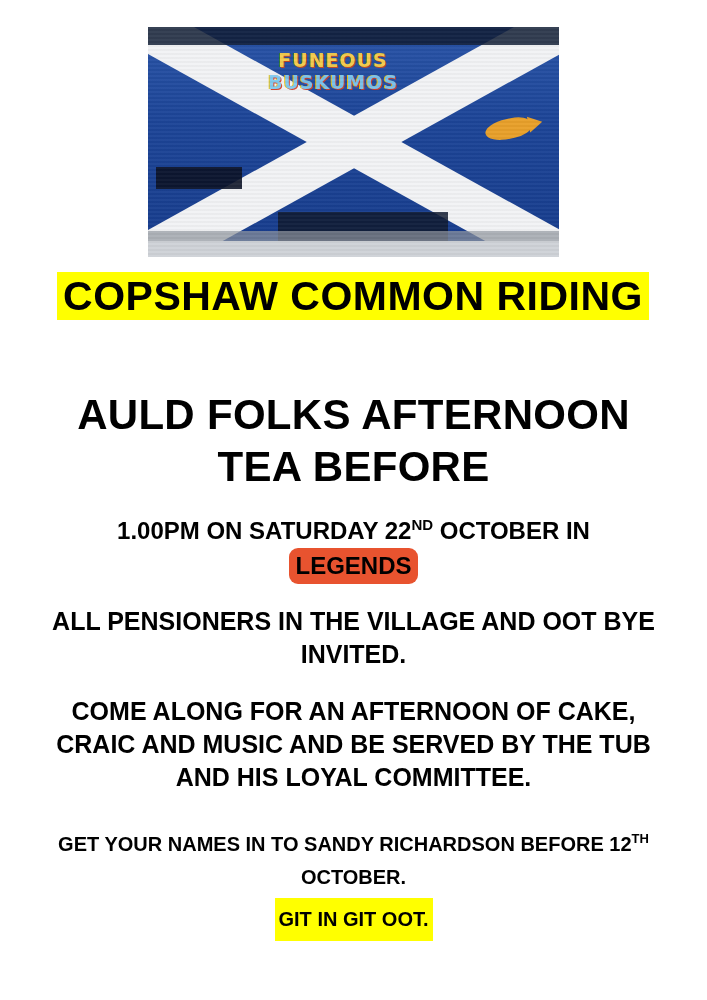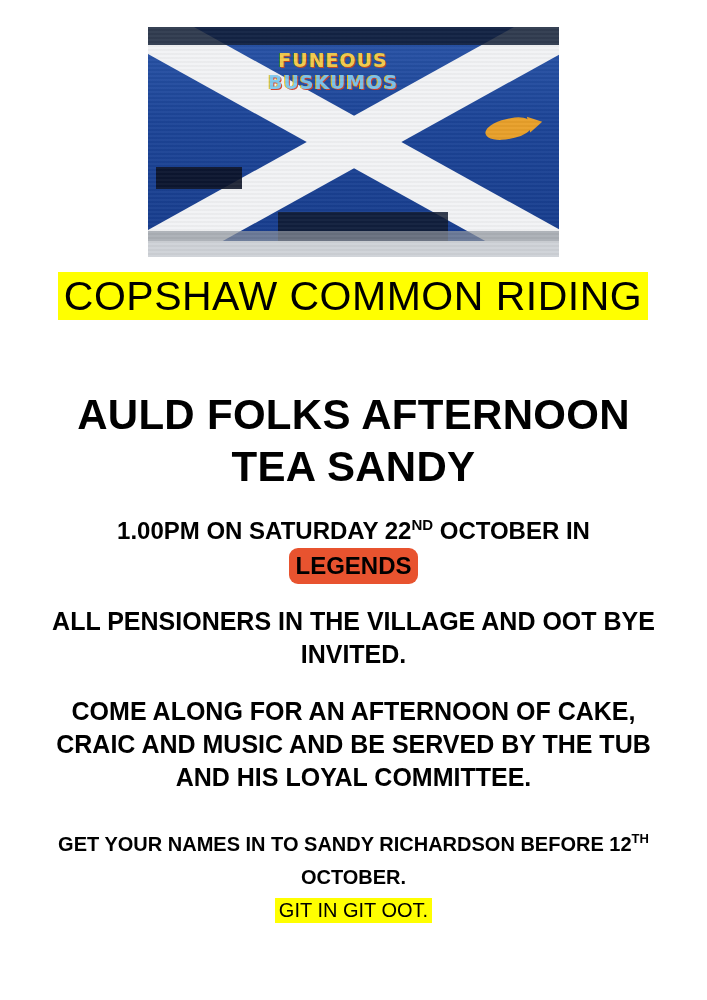--- a/index.html
+++ b/index.html
@@ -139,21 +139,21 @@
   .title-band {
     position: absolute;
     left: 43px;
     top: 272px;
     width: 620px;
     text-align: center;
   }
   .title-band .hl {
     background: #ffff00;
     font-size: 41px;
-    font-weight: normal;
+    font-weight: bold;
     letter-spacing: 0.5px;
     padding: 2px 6px;
     display: inline-block;
     line-height: 44px;
   }
 
   .headline {
     position: absolute;
     left: 30px;
     top: 389px;
@@ -198,22 +198,22 @@
   .footer {
     position: absolute;
     left: 30px;
     top: 898px;
     width: 647px;
     text-align: center;
   }
   .footer .hl {
     background: #ffff00;
     font-size: 20px;
-    font-weight: normal;
-    padding: 1px 4px;
+    font-weight: bold;
+    padding: 10px 4px;
     display: inline-block;
   }
 </style>
 </head>
 <body>
 
 <div class="poster">
 
   <div class="photo-wrap">
     <div class="flag"></div>
@@ -231,21 +231,21 @@
     </div>
     <div class="photo-noise"></div>
   </div>
 
   <div class="title-band">
     <span class="hl">COPSHAW COMMON RIDING</span>
   </div>
 
   <div class="headline">
     <div>AULD FOLKS AFTERNOON</div>
-    <div>TEA SANDY</div>
+    <div>TEA BEFORE</div>
   </div>
 
   <div class="when">
     <span>1.00PM ON SATURDAY 22</span><sup>ND</sup><span> OCTOBER IN</span>
     <div>
       <span class="venue-hl">LEGENDS</span>
     </div>
   </div>
 
   <div class="para p2">COME ALONG FOR AN AFTERNOON OF CAKE, CRAIC AND MUSIC AND BE SERVED BY THE TUB AND HIS LOYAL COMMITTEE.</div>

